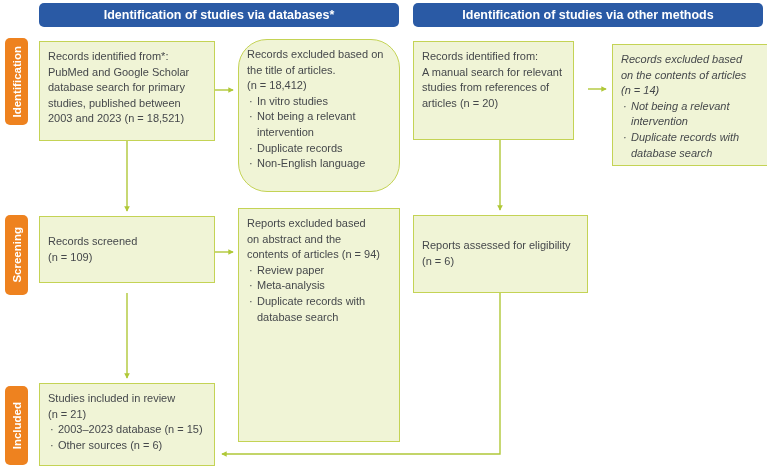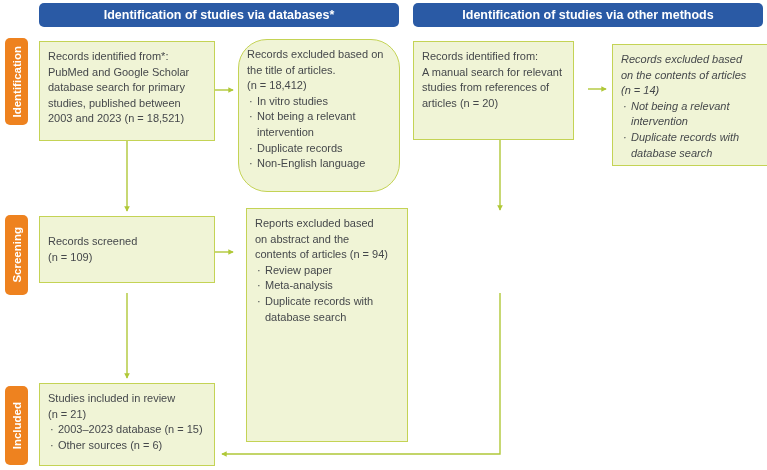--- a/index.html
+++ b/index.html
@@ -77,21 +77,21 @@
   ul.bullets li::before {
     content: "\00B7";
     position: absolute;
     left: 2px;
   }
   .box-db        { left: 39px;  top: 41px;  width: 176px; height: 100px; }
   .box-title-ex  { left: 238px; top: 39px;  width: 162px; height: 153px; border-radius: 29px; }
   .box-manual    { left: 413px; top: 41px;  width: 161px; height: 99px; }
   .box-cont-ex   { left: 612px; top: 44px;  width: 167px; height: 122px; font-style: italic; }
   .box-screened  { left: 39px;  top: 216px; width: 176px; height: 67px; }
-  .box-abs-ex    { left: 238px; top: 208px; width: 162px; height: 234px; margin-left: 8px; }
+  .box-abs-ex    { left: 238px; top: 208px; width: 162px; height: 234px; }
   .box-assessed  { left: 413px; top: 215px; width: 175px; height: 78px; }
   .box-included  { left: 39px;  top: 383px; width: 176px; height: 83px; }
   svg.arrows {
     position: absolute;
     left: 0; top: 0;
     width: 767px; height: 470px;
     pointer-events: none;
   }
   svg.arrows line, svg.arrows path.flow {
     stroke: var(--arrow);
@@ -167,20 +167,24 @@
     <div class="box-text">Reports excluded based
 on abstract and the
 contents of articles (n = 94)</div>
     <ul class="bullets">
       <li>Review paper</li>
       <li>Meta-analysis</li>
       <li>Duplicate records with database search</li>
     </ul>
   </div>
 
+  <div class="box box-assessed vcenter">
+    <div class="box-text">Reports assessed for eligibility
+(n = 6)</div>
+  </div>
 
   <div class="box box-included">
     <div class="box-text">Studies included in review
 (n = 21)</div>
     <ul class="bullets">
       <li>2003–2023 database (n = 15)</li>
       <li>Other sources (n = 6)</li>
     </ul>
   </div>
 

